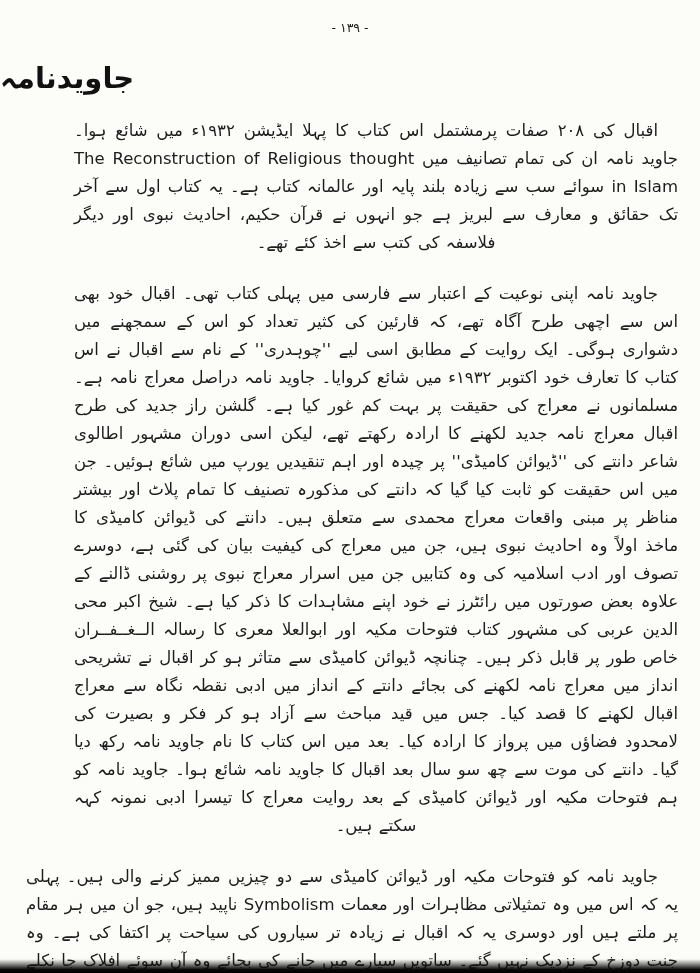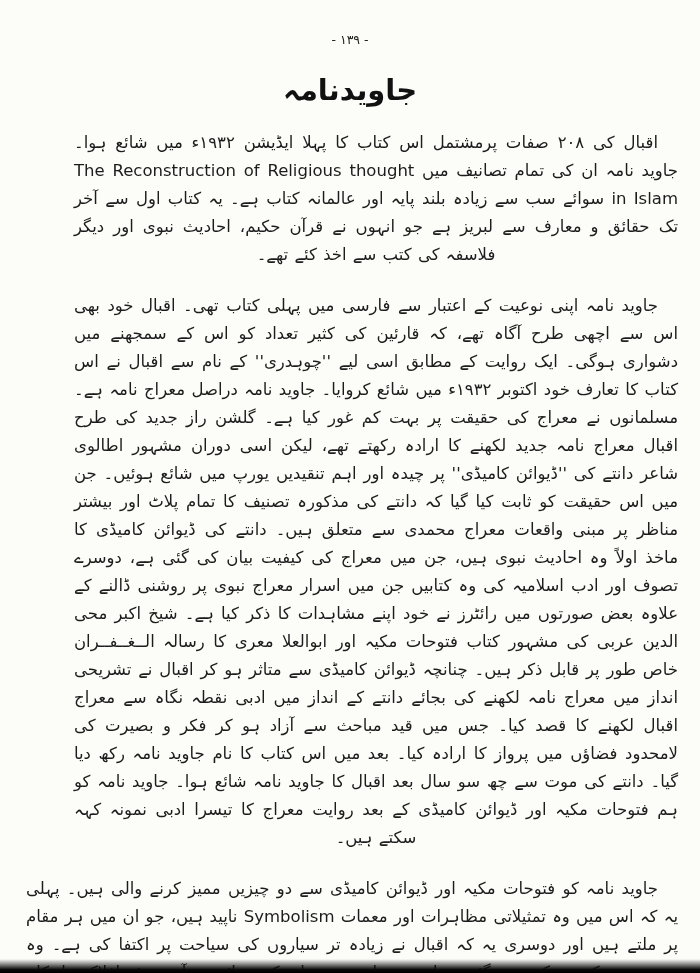--- a/index.html
+++ b/index.html
@@ -15,27 +15,26 @@
     width: 700px;
     height: 973px;
     background: #fcfcf9;
     font-family: "DejaVu Sans", sans-serif;
     color: #1c1c1c;
     box-sizing: border-box;
     overflow: hidden;
   }
   .pageno {
     text-align: center;
-    padding-top: 32px;
+    padding-top: 20px;
     font-size: 12.5px;
     letter-spacing: 2px;
     color: #222;
   }
   .title {
-    text-align: center;
     font-size: 29px;
     font-weight: bold;
     margin: 26px 0 22px 0;
     color: #111;
   }
   .bodytext {
     direction: rtl;
     padding: 0 22px 0 26px;
   }
   .para {

